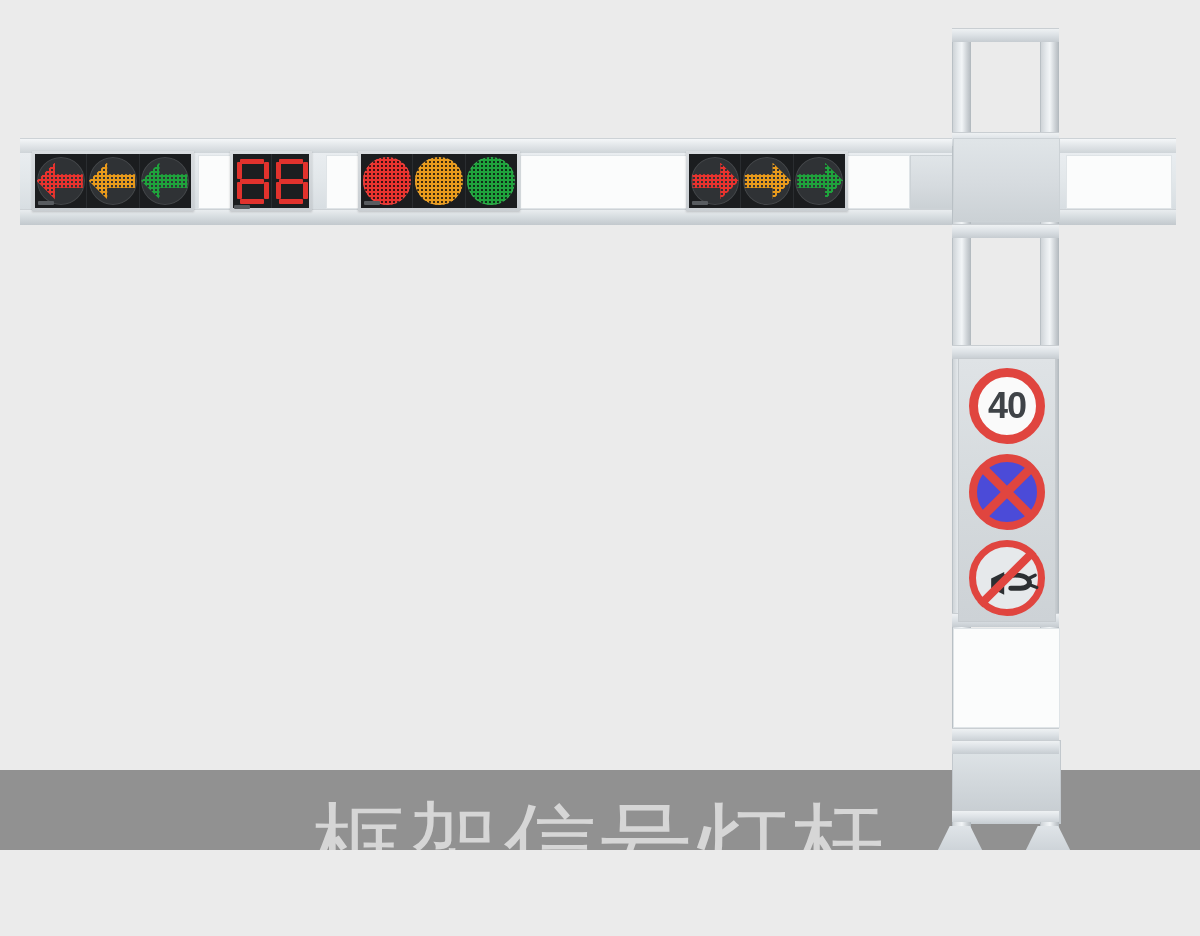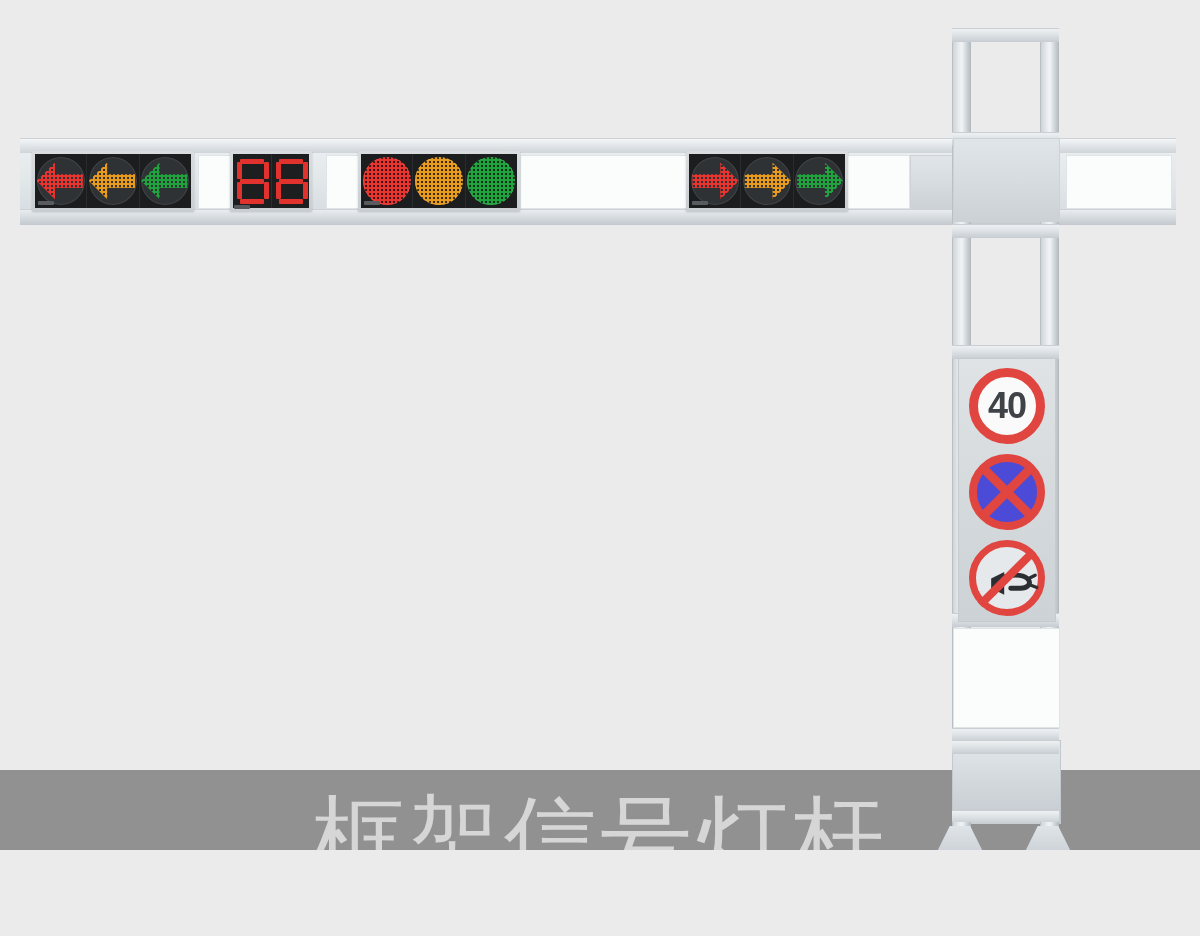--- a/index.html
+++ b/index.html
@@ -158,21 +158,21 @@
   }
   .cd-inner{display:flex;height:100%;background:#17191b;}
   .digit{position:relative;flex:1;background:#1c1e20;border-right:1px solid #2b2e31;}
   .digit:last-child{border-right:none;}
   .seg{position:absolute;background:#e2322d;border-radius:1px;}
   .seg.h{height:5px;}
   .seg.v{width:5px;}
   .cd-badge{position:absolute;left:4px;bottom:2px;width:16px;height:4px;background:#55595d;border-radius:1px;}
 
   
-  .noselect{user-select:none;font-family:Liberation Mono, monospace;}
+  .noselect{user-select:none;}
 </style>
 </head>
 <body>
 
 <div id="stage">
 
   <div class="ground"></div>
 
   <div class="pole">
     <div class="rail left"></div>

